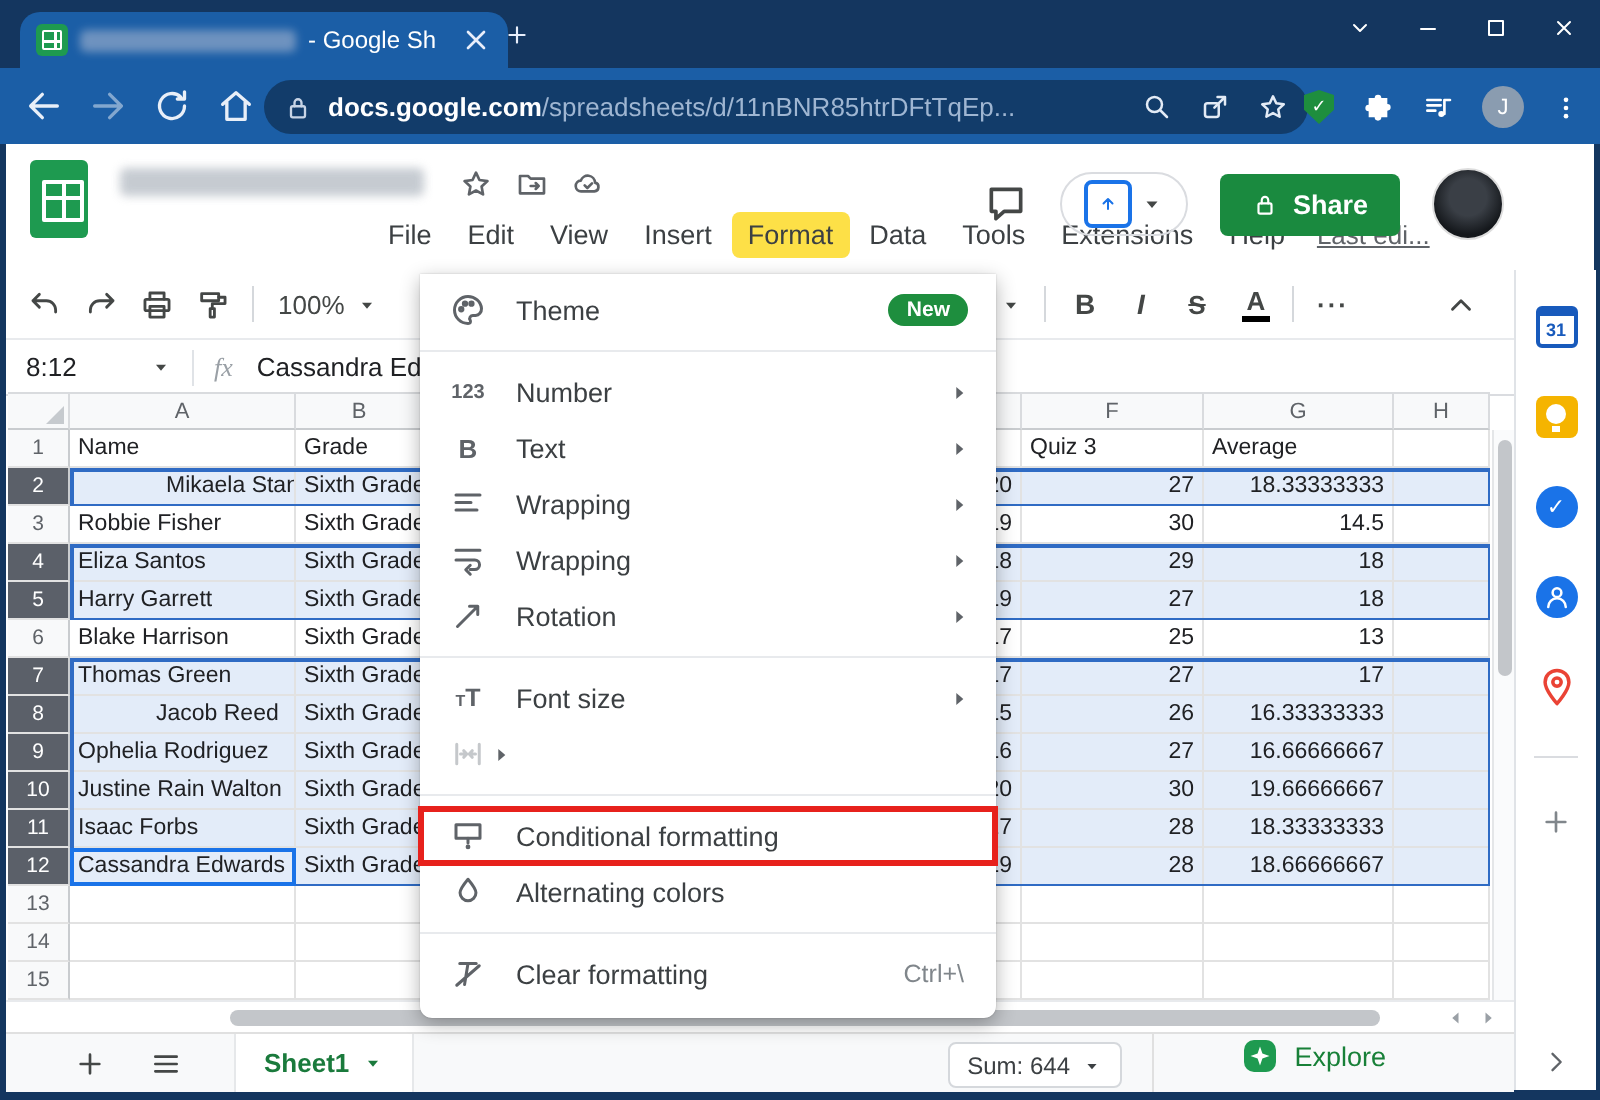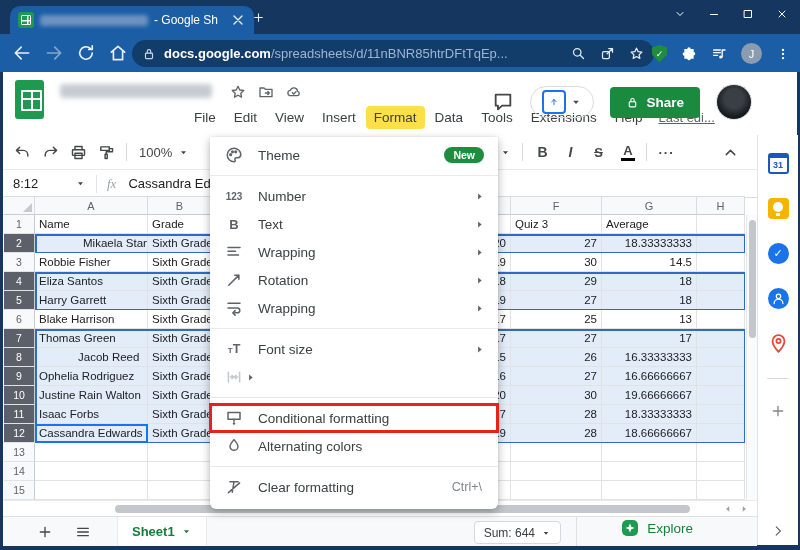--- a/index.html
+++ b/index.html
@@ -712,37 +712,37 @@
       <span class="mlabel">Wrapping</span>
       <span class="ic subarrow">
         <svg viewBox="0 0 24 24" fill="none" stroke="currentColor" stroke-width="2" stroke-linecap="round" stroke-linejoin="round">
           <path d="M9.5 6.5L16 12l-6.5 5.5z" fill="currentColor" stroke="none"></path>
         </svg>
       </span>
     </div>
     <div class="mi">
       <span class="mico ic">
         <svg viewBox="0 0 24 24" fill="none" stroke="currentColor" stroke-width="2" stroke-linecap="round" stroke-linejoin="round">
+          <path d="M4 5.5h16M4 12h12.5a3.2 3.2 0 0 1 0 6.4h-3M13.5 15.5l-3 3 3 3"></path>
+        </svg>
+      </span>
+      <span class="mlabel">Wrapping</span>
+      <span class="ic subarrow">
+        <svg viewBox="0 0 24 24" fill="none" stroke="currentColor" stroke-width="2" stroke-linecap="round" stroke-linejoin="round">
+          <path d="M9.5 6.5L16 12l-6.5 5.5z" fill="currentColor" stroke="none"></path>
+        </svg>
+      </span>
+    </div>
+    <div class="mi">
+      <span class="mico ic">
+        <svg viewBox="0 0 24 24" fill="none" stroke="currentColor" stroke-width="2" stroke-linecap="round" stroke-linejoin="round">
           <path d="M5 19L18.5 5.5M18.5 5.5h-5.5M18.5 5.5V11"></path>
         </svg>
       </span>
       <span class="mlabel">Rotation</span>
-      <span class="ic subarrow">
-        <svg viewBox="0 0 24 24" fill="none" stroke="currentColor" stroke-width="2" stroke-linecap="round" stroke-linejoin="round">
-          <path d="M9.5 6.5L16 12l-6.5 5.5z" fill="currentColor" stroke="none"></path>
-        </svg>
-      </span>
-    </div>
-    <div class="mi">
-      <span class="mico ic">
-        <svg viewBox="0 0 24 24" fill="none" stroke="currentColor" stroke-width="2" stroke-linecap="round" stroke-linejoin="round">
-          <path d="M4 5.5h16M4 12h12.5a3.2 3.2 0 0 1 0 6.4h-3M13.5 15.5l-3 3 3 3"></path>
-        </svg>
-      </span>
-      <span class="mlabel">Wrapping</span>
       <span class="ic subarrow">
         <svg viewBox="0 0 24 24" fill="none" stroke="currentColor" stroke-width="2" stroke-linecap="round" stroke-linejoin="round">
           <path d="M9.5 6.5L16 12l-6.5 5.5z" fill="currentColor" stroke="none"></path>
         </svg>
       </span>
     </div>
     <div class="msep"></div>
     <div class="mi">
       <span class="mico ic">
         <span style="font-weight:600;line-height:1"><span style="font-size:8px">T</span><span style="font-size:12.5px">T</span></span>

